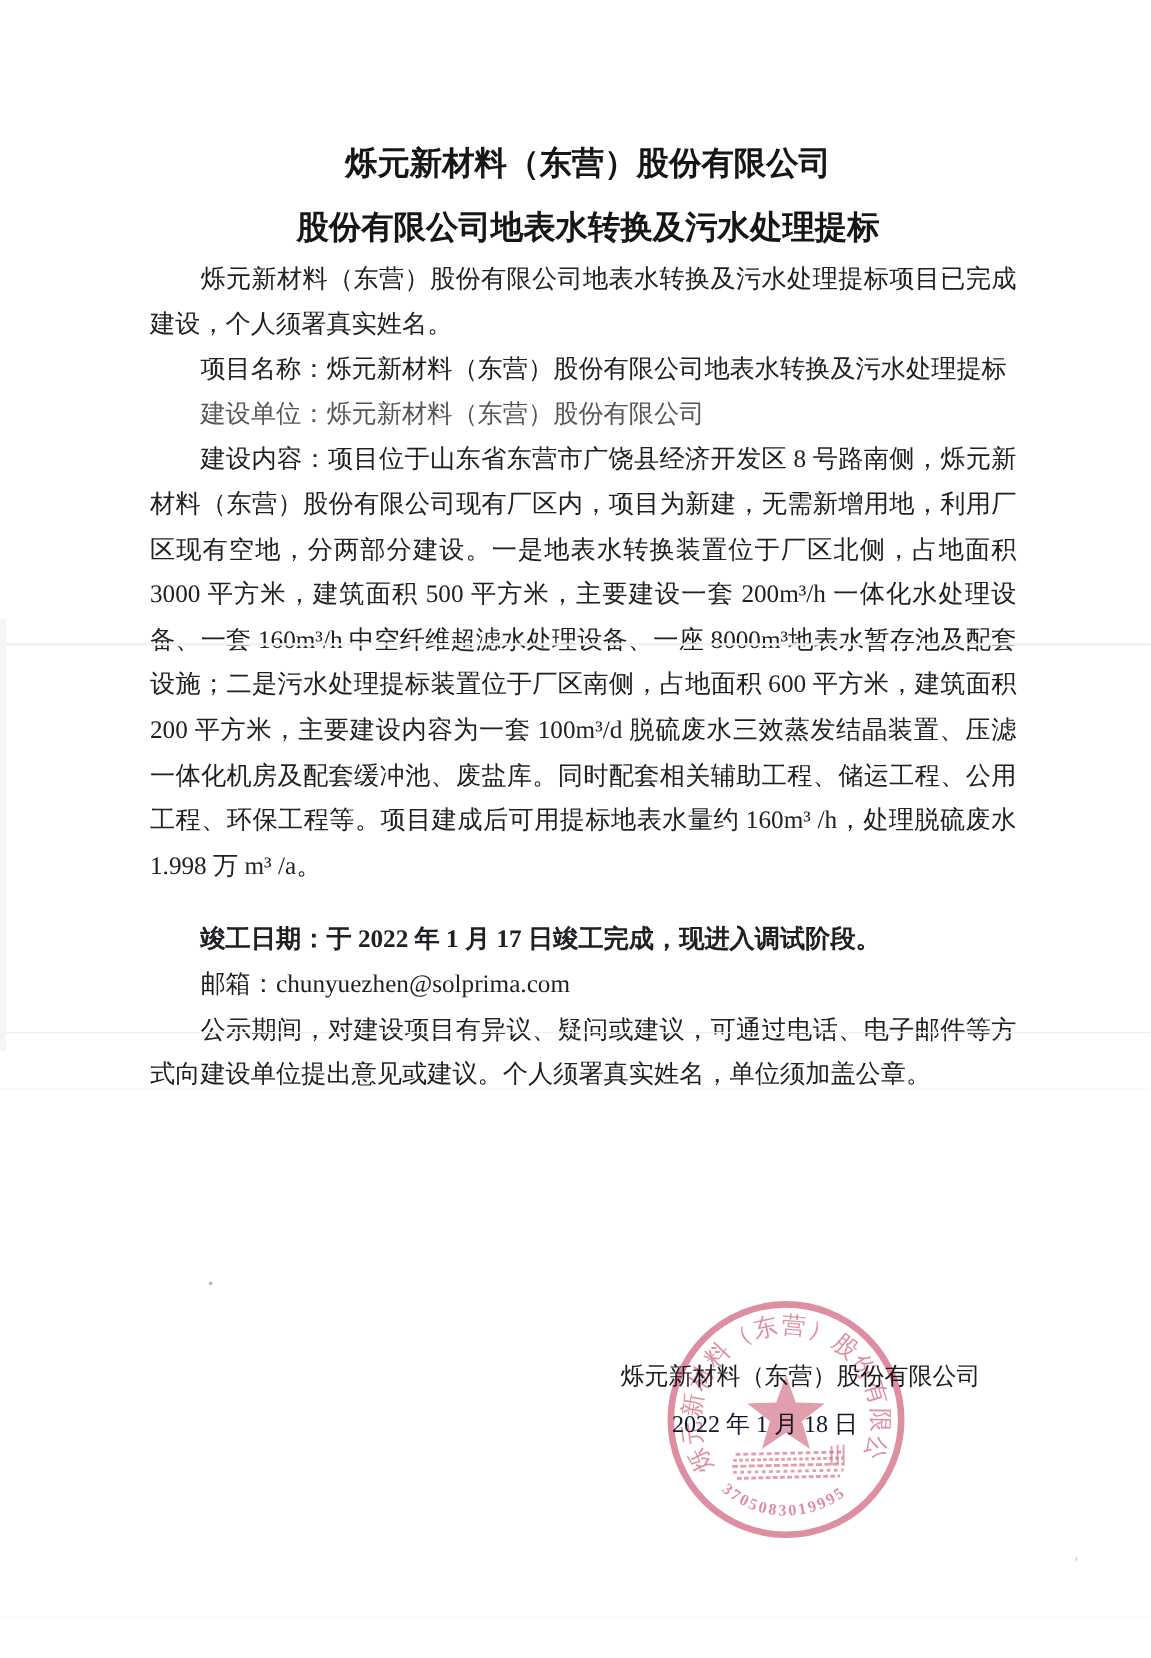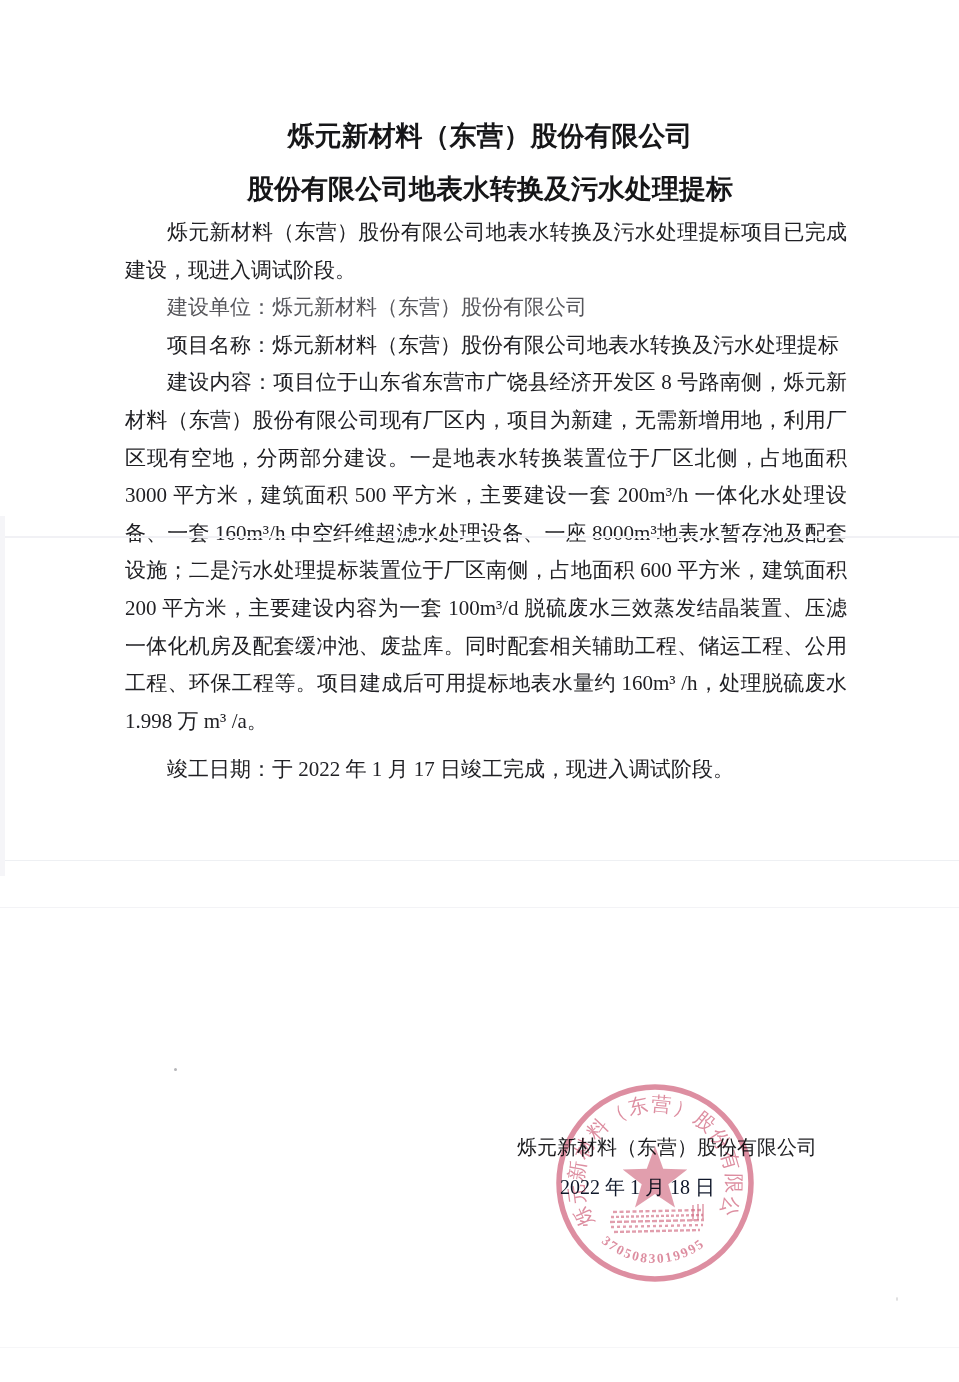--- a/index.html
+++ b/index.html
@@ -16,21 +16,21 @@
     text-align:center; font-weight:bold; font-size:27px; line-height:53px;
     color:#161618;
   }
 
   .doc-body {
     position:absolute; top:214px; left:125px; width:722px;
     font-size:21px; line-height:37.6px; text-align:justify;
     color:#202024;
   }
   .para { margin:0; text-indent:2em; }
-  .para.gap-before { margin-top:11px; }
+  .para.gap-before { margin-top:24px;font-weight:bold; }
   .para.faded { color:#55555a; }
 
   .signature-company {
     position:absolute; top:1135px; left:517px;
     font-size:20px; line-height:24px; color:#1c1c1f; white-space:nowrap;
   }
   .signature-date {
     position:absolute; top:1175px; left:560px;
     font-size:20px; line-height:24px; color:#0f172a; white-space:nowrap;
   }
@@ -56,25 +56,27 @@
 <body>
 
 <div class="page">
 
   <div class="titles">
     <div>烁元新材料（东营）股份有限公司</div>
     <div>股份有限公司地表水转换及污水处理提标</div>
   </div>
 
   <div class="doc-body">
-    <p class="para">烁元新材料（东营）股份有限公司地表水转换及污水处理提标项目已完成建设，现进入调试阶段。</p>
+    <p class="para">烁元新材料（东营）股份有限公司地表水转换及污水处理提标项目已完成建设，个人须署真实姓名。</p>
+    <p class="para">项目名称：烁元新材料（东营）股份有限公司地表水转换及污水处理提标</p>
     <p class="para faded">建设单位：烁元新材料（东营）股份有限公司</p>
-    <p class="para">项目名称：烁元新材料（东营）股份有限公司地表水转换及污水处理提标</p>
     <p class="para">建设内容：项目位于山东省东营市广饶县经济开发区 8 号路南侧，烁元新材料（东营）股份有限公司现有厂区内，项目为新建，无需新增用地，利用厂区现有空地，分两部分建设。一是地表水转换装置位于厂区北侧，占地面积 3000 平方米，建筑面积 500 平方米，主要建设一套 200m³/h 一体化水处理设备、一套 160m³/h 中空纤维超滤水处理设备、一座 8000m³地表水暂存池及配套设施；二是污水处理提标装置位于厂区南侧，占地面积 600 平方米，建筑面积 200 平方米，主要建设内容为一套 100m³/d 脱硫废水三效蒸发结晶装置、压滤一体化机房及配套缓冲池、废盐库。同时配套相关辅助工程、储运工程、公用工程、环保工程等。项目建成后可用提标地表水量约 160m³ /h，处理脱硫废水 1.998 万 m³ /a。</p>
     <p class="para gap-before">竣工日期：于 2022 年 1 月 17 日竣工完成，现进入调试阶段。</p>
+    <p class="para">邮箱：chunyuezhen@solprima.com</p>
+    <p class="para">公示期间，对建设项目有异议、疑问或建议，可通过电话、电子邮件等方式向建设单位提出意见或建议。个人须署真实姓名，单位须加盖公章。</p>
   </div>
 
   <div class="signature-company">烁元新材料（东营）股份有限公司</div>
   <div class="signature-date">2022 年 1 月 18 日</div>
 
   <svg class="seal" viewBox="0 0 204 204" aria-hidden="true">
 
     <circle cx="102" cy="102" r="96" fill="none" style="stroke:var(--seal-color)" stroke-width="5.5" stroke-opacity="0.72"></circle>
 
     <polygon points="102,65 110.2,87.7 134.3,88.5 115.3,103.3 122,126.5 102,113 82,126.5 88.7,103.3 69.7,88.5 93.8,87.7" style="fill:var(--seal-color)" fill-opacity="0.62"></polygon>

